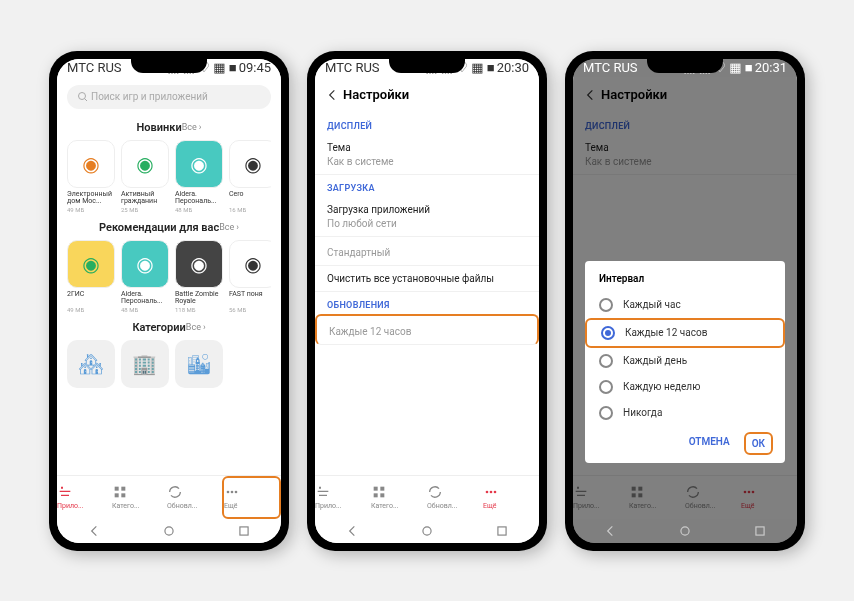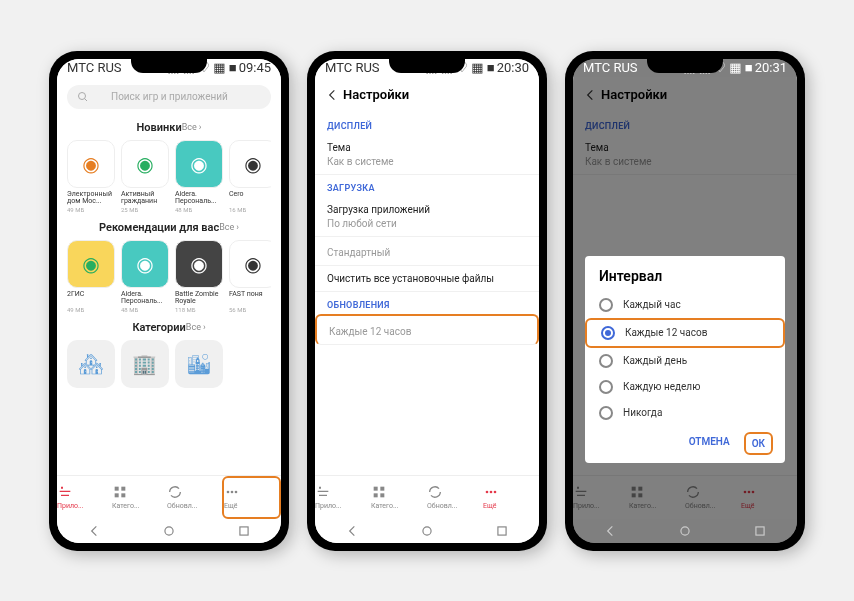--- a/index.html
+++ b/index.html
@@ -4,21 +4,21 @@
 <style>
 *{margin:0;padding:0;box-sizing:border-box;font-family:-apple-system,BlinkMacSystemFont,"Segoe UI",Roboto,sans-serif}
 body{background:#f1f1f1;width:854px;height:601px;display:flex;justify-content:center;align-items:center;gap:18px}
 .phone{width:240px;height:500px;background:#000;border-radius:28px;padding:8px;box-shadow:4px 4px 16px rgba(0,0,0,.25);position:relative}
 .screen{width:100%;height:100%;background:#fff;border-radius:22px;overflow:hidden;display:flex;flex-direction:column;position:relative}
 .statusbar{height:18px;display:flex;justify-content:space-between;padding:0 10px;font-size:13px;color:#333;background:#fff}
 .statusbar .left,.statusbar .right{display:flex;gap:2px;align-items:center}
 .statusbar-dark{background:rgba(0,0,0,.5);color:#fff}
 .notch{position:absolute;top:8px;left:50%;transform:translateX(-50%);width:76px;height:14px;background:#000;border-radius:0 0 12px 12px;z-index:10}
 .content{flex:1;overflow:hidden;background:#fff;font-size:10px}
-.searchbar{margin:8px 10px;background:#f2f2f2;border-radius:18px;padding:6px 10px;display:flex;align-items:center;gap:22px;color:#aaa;font-size:10px}
+.searchbar{margin:8px 10px;background:#f2f2f2;border-radius:18px;padding:6px 10px;display:flex;align-items:center;gap:2px;color:#aaa;font-size:10px}
 .searchbar svg{width:12px;height:12px}
 .section{padding:4px 10px}
 .sectionhdr{display:flex;justify-content:center;align-items:center;margin-bottom:6px}
 .sectionhdr .title{font-size:11px;font-weight:600;color:#222}
 .sectionhdr .more{font-size:9px;color:#888;display:flex;align-items:center;gap:2px}
 .apps{display:flex;gap:6px;overflow:hidden}
 .app{width:48px;flex-shrink:0}
 .app .icon{width:48px;height:48px;border-radius:10px;display:flex;align-items:center;justify-content:center;font-size:20px;color:#fff}
 .app .name{font-size:7px;color:#333;margin-top:3px;line-height:1.1;height:14px;overflow:hidden}
 .app .size{font-size:6px;color:#aaa;margin-top:1px}
@@ -31,21 +31,21 @@
 .navbar-dark{background:rgba(0,0,0,.5)}
 .nav-btn{width:14px;height:14px;opacity:.6}
 .topbar{height:36px;display:flex;align-items:center;padding:0 10px;gap:4px;background:#fff}
 .topbar .back{width:14px;height:14px}
 .topbar .title{font-size:13px;font-weight:600}
 .settings-section{font-size:9px;color:#3f68d8;font-weight:600;padding:8px 12px 4px;letter-spacing:.3px}
 .settings-item{padding:7px 12px;border-bottom:1px solid #f0f0f0}
 .settings-item .label{font-size:10px;color:#222}
 .settings-item .sub{font-size:10px;color:#999;margin-top:3px}
 .dialog{position:absolute;bottom:80px;left:12px;right:12px;background:#fff;border-radius:4px;z-index:6;padding:12px 0 8px}
-.dialog-title{font-size:14px;font-weight:600;padding:0 14px 8px}
+.dialog-title{font-size:10px;font-weight:600;padding:0 14px 8px}
 .radio-item{display:flex;align-items:center;gap:10px;padding:6px 14px}
 .radio{width:14px;height:14px;border:2px solid #888;border-radius:50%;position:relative;flex-shrink:0}
 .radio.sel{border-color:#3f68d8}
 .radio.sel::after{content:'';position:absolute;inset:2px;background:#3f68d8;border-radius:50%}
 .radio-label{font-size:10px;color:#333}
 .dialog-actions{display:flex;justify-content:flex-end;gap:8px;padding:6px 12px 0}
 .dialog-btn{font-size:10px;font-weight:600;color:#3f68d8;padding:4px 6px}
 </style>
 </head>
 <body>

